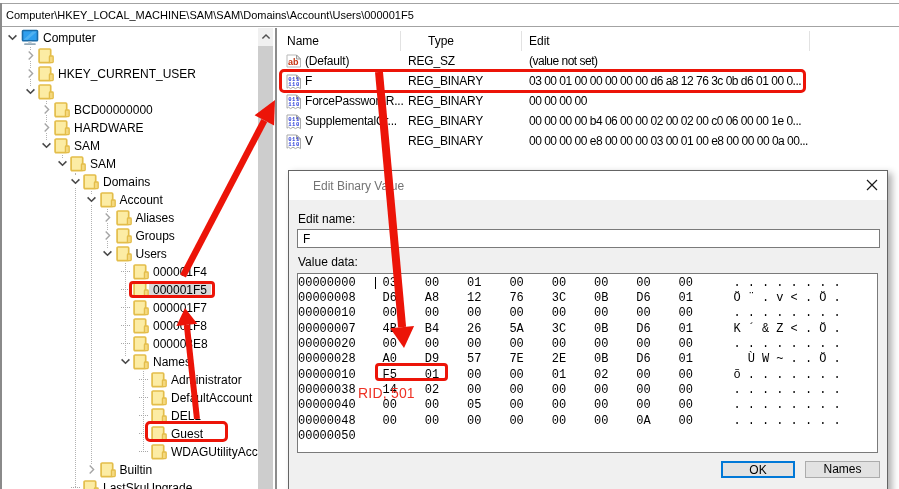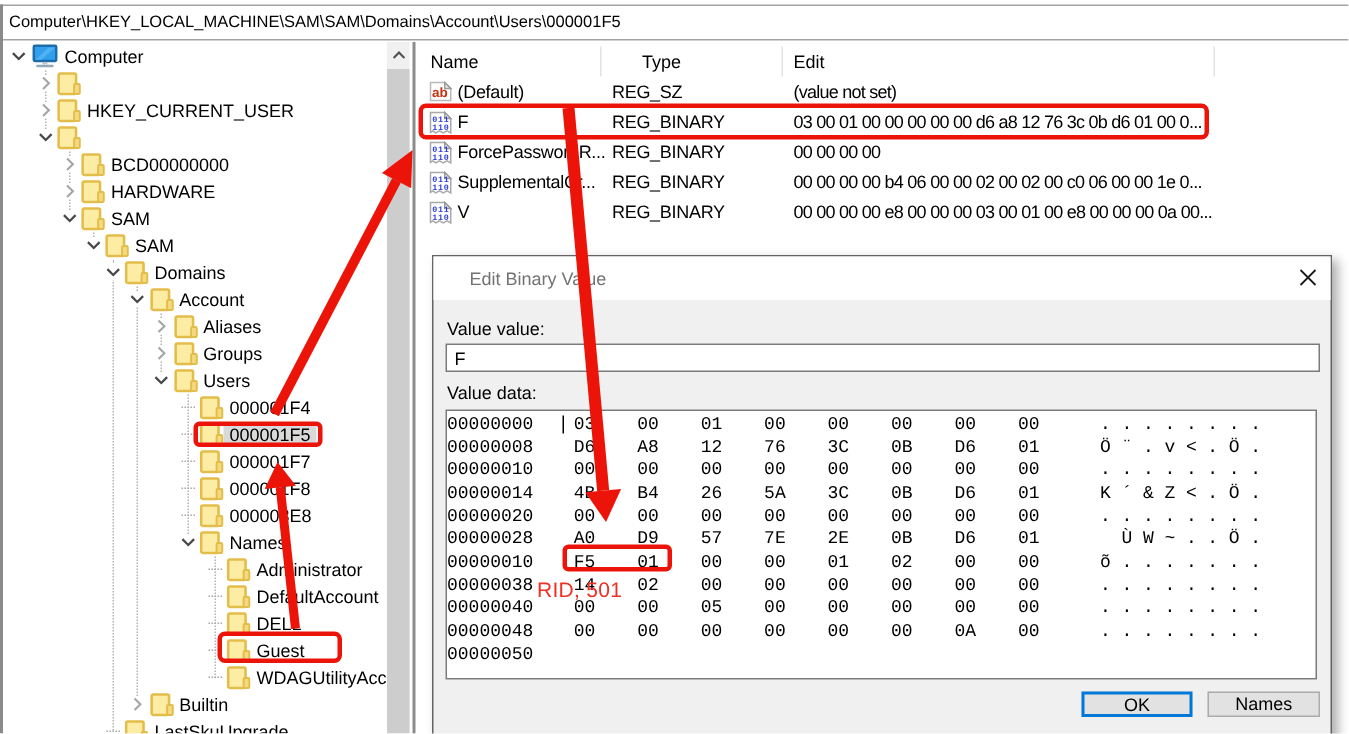--- a/index.html
+++ b/index.html
@@ -312,21 +312,21 @@
 <div class="lt" style="left:305px;top:133.5px">V</div>
 <div class="lt" style="left:408px;top:133.5px">REG_BINARY</div>
 <div class="lt ld" style="left:529px;top:133.5px">00 00 00 00 e8 00 00 00 03 00 01 00 e8 00 00 00 0a 00...</div>
 <div id="dlg">
  <div id="dtitle">
       <span>Edit Binary Value</span>
     </div>
  <svg style="position:absolute;left:577px;top:8px" width="12" height="12" viewBox="0 0 12 12">
   <path d="M1 1 L11 11 M11 1 L1 11" stroke="#1a1a1a" stroke-width="1.2"></path>
     </svg>
- <div class="dlabel" style="left:9px;top:41px">Value value:</div>
+ <div class="dlabel" style="left:9px;top:41px">Edit name:</div>
  <div id="vname">F</div>
  <div class="dlabel" style="left:9px;top:84px">Value data:</div>
  <div id="vdata"></div>
  <div class="btn" id="ok">OK</div>
  <div class="btn" id="cancel">Names</div>
 </div>
 <div class="hx" style="left:298px;top:275.5px">00000000</div>
 <div class="hx" style="left:382.5px;top:275.5px">03</div>
 <div class="hx" style="left:424.8px;top:275.5px">00</div>
 <div class="hx" style="left:467.1px;top:275.5px">01</div>
@@ -370,21 +370,21 @@
 <div class="hx" style="left:636.3px;top:306.2px">00</div>
 <div class="hx" style="left:678.6px;top:306.2px">00</div>
 <div class="hx" style="left:733.4px;top:306.2px">.</div>
 <div class="hx" style="left:747.7px;top:306.2px">.</div>
 <div class="hx" style="left:762.0px;top:306.2px">.</div>
 <div class="hx" style="left:776.3px;top:306.2px">.</div>
 <div class="hx" style="left:790.6px;top:306.2px">.</div>
 <div class="hx" style="left:804.9px;top:306.2px">.</div>
 <div class="hx" style="left:819.2px;top:306.2px">.</div>
 <div class="hx" style="left:833.5px;top:306.2px">.</div>
-<div class="hx" style="left:298px;top:321.55px">00000014</div>
+<div class="hx" style="left:298px;top:321.55px">00000007</div>
 <div class="hx" style="left:382.5px;top:321.55px">4B</div>
 <div class="hx" style="left:424.8px;top:321.55px">B4</div>
 <div class="hx" style="left:467.1px;top:321.55px">26</div>
 <div class="hx" style="left:509.4px;top:321.55px">5A</div>
 <div class="hx" style="left:551.7px;top:321.55px">3C</div>
 <div class="hx" style="left:594.0px;top:321.55px">0B</div>
 <div class="hx" style="left:636.3px;top:321.55px">D6</div>
 <div class="hx" style="left:678.6px;top:321.55px">01</div>
 <div class="hx" style="left:733.4px;top:321.55px">K</div>
 <div class="hx" style="left:747.7px;top:321.55px">´</div>

